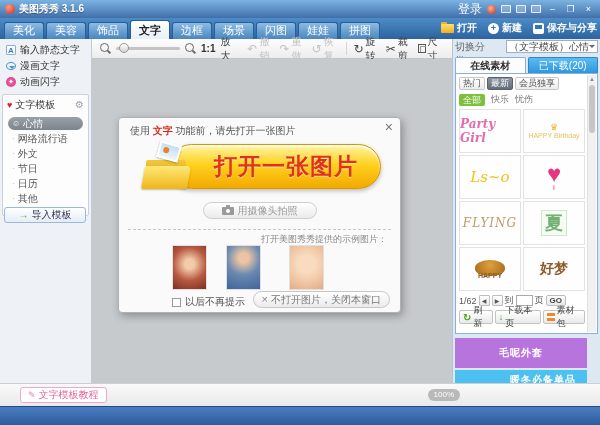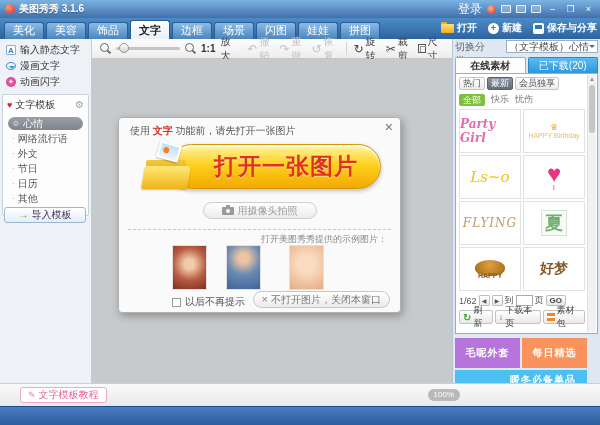--- a/index.html
+++ b/index.html
@@ -423,21 +423,20 @@
         </span>
       </div>
       <div class="rp-scroll">
         <span class="up">▲</span>
         <span class="thumb"></span>
       </div>
     </div>
     <div class="banners">
       <div class="bn-row">
         <span class="bn purple">毛呢外套</span>
-        <span class="bn orange">每日精选</span>
       </div>
       <span class="bn blue" style="display:flex;padding-left:44px;">暖冬必备单品</span>
     </div>
   </div>
 
   <div class="statusbar">
     <span class="tut-btn">
       <span class="tut-ico">✎</span>
       <span>文字模板教程</span>
     </span>

